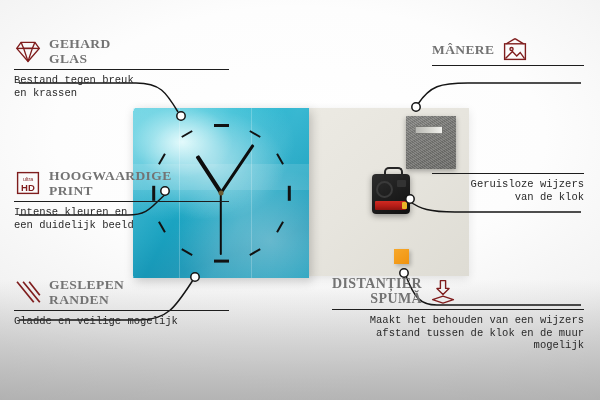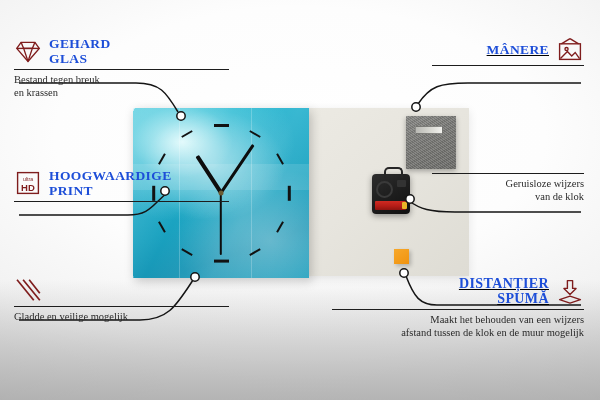--- a/index.html
+++ b/index.html
@@ -78,25 +78,25 @@
       background:linear-gradient(145deg,#f7a82a 0%,#f0930f 100%);
       box-shadow:2px 2px 4px rgba(0,0,0,.22);}
 
   
   .links{position:absolute;inset:0;width:600px;height:400px;}
 
   
   .feat{position:absolute;width:215px;}
   .feat .head{display:flex;align-items:center;gap:7px;}
   .feat .title{font-size:13.5px;line-height:15px;letter-spacing:.4px;
-      font-weight:700;color:#1d4ed8;text-transform:uppercase;}
+      font-weight:700;color:#737373;text-transform:uppercase;}
   .feat .rule{height:1.3px;background:#1d1d1d;margin:3px 0 4px 0;}
-  .feat .desc{font-size:10.5px;line-height:12.5px;color:#2a2a2a;}
+  .feat .desc{font-size:10.5px;line-height:12.5px;color:#2a2a2a;font-family:Liberation Mono, monospace;}
   .feat.left .head{justify-content:flex-start;}
-  .feat.right .head{justify-content:flex-end;text-decoration:underline;}
+  .feat.right .head{}
   .feat.right .title,.feat.right .desc{text-align:right;}
   .ico{flex:0 0 auto;width:28px;height:26px;color:#7f1d1d;}
   .ico svg{display:block;width:100%;height:100%;}
 
   .f-tl{left:14px;top:36px;}
   .f-ml{left:14px;top:168px;}
   .f-bl{left:14px;top:277px;}
   .f-tr{left:432px;top:36px;width:152px;}
   .f-mr{left:432px;top:170px;width:152px;}
   .f-br{left:332px;top:276px;width:252px;}
@@ -206,32 +206,38 @@
           <rect x="4" y="3" width="24" height="24" fill="none" stroke="currentColor" stroke-width="1.6"></rect>
           <text x="16" y="13" font-family="Liberation Sans, sans-serif" font-size="6" text-anchor="middle" fill="currentColor">ultra</text>
           <text x="16" y="24" font-family="Liberation Sans, sans-serif" font-size="11" font-weight="bold" text-anchor="middle" fill="currentColor">HD</text>
         </svg>
       </span>
       <span class="title">
         <span>HOOGWAARDIGE</span><br><span>PRINT</span>
       </span>
     </div>
     <div class="rule"></div>
+    <div class="desc">
+      <span>Intense kleuren en</span><br><span>een duidelijk beeld</span>
+    </div>
   </div>
 
   <div class="feat left f-bl">
     <div class="head">
       <span class="ico">
         <svg viewBox="0 0 32 30">
             <g stroke="currentColor" stroke-width="2" stroke-linecap="square">
           <line x1="4" y1="4" x2="22" y2="26"></line>
               <line x1="11" y1="4" x2="29" y2="26"></line>
               <line x1="18" y1="4" x2="29" y2="18"></line>
         </g>
           </svg>
+      </span>
+      <span class="title">
+        <span>GESLEPEN</span><br><span>RANDEN</span>
       </span>
     </div>
     <div class="rule"></div>
     <div class="desc">
       <span>Gladde en veilige mogelijk</span>
     </div>
   </div>
 
   <div class="feat right f-tr">
     <div class="head">

